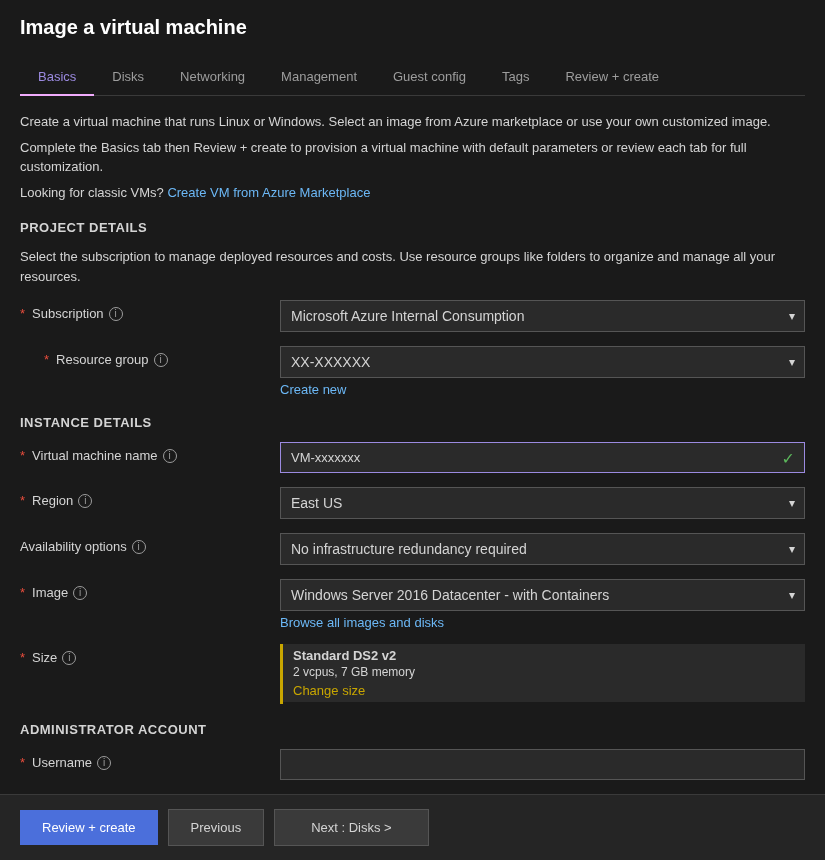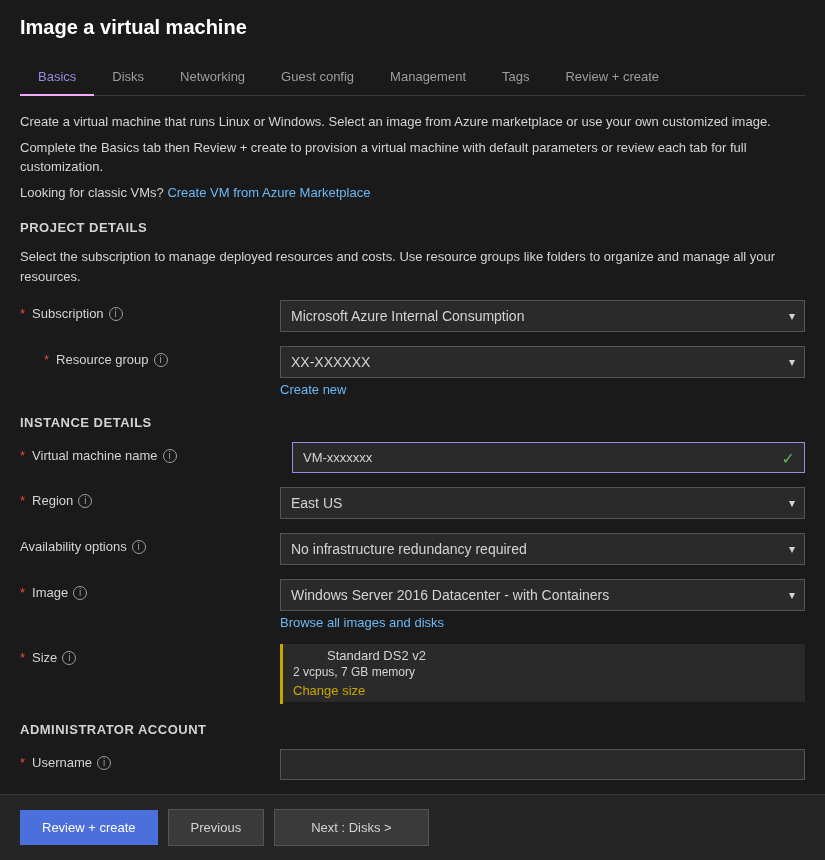--- a/index.html
+++ b/index.html
@@ -129,45 +129,43 @@
       color: #d4d4d4;
       padding: 7px 10px;
       font-size: 13px;
       outline: none;
     }
     .text-input.has-value {
       border-color: #9b8ae0;
     }
     .input-with-check {
       position: relative;
-      margin-left: 12px;
     }
     .input-with-check input {
       padding-right: 30px;
     }
     .check-icon {
       position: absolute;
       right: 10px;
       top: 50%;
       transform: translateY(-50%);
       color: #5cb85c;
       font-size: 16px;
     }
     .create-new-link {
       color: #6cb8f6;
       cursor: pointer;
       font-size: 13px;
       margin-top: 4px;
       display: inline-block;
     }
     .size-name {
-      font-weight: 400;
-      color: #d4d4d4;
-      font-size: 13px;
-      margin-left: 34px;
+      font-weight: 700;
+      color: #d4d4d4;
+      font-size: 13px;
     }
     .size-details {
       color: #d4d4d4;
       font-size: 12px;
       margin-top: 2px;
     }
     .size-link {
       color: #c8a600;
       cursor: pointer;
       font-size: 13px;
@@ -239,22 +237,22 @@
 
 <div class="page-container">
   <div class="main-content">
 
     <h1 class="page-title">Image a virtual machine</h1>
 
     <div class="tabs-container">
       <div class="tab active">Basics</div>
       <div class="tab">Disks</div>
       <div class="tab">Networking</div>
+      <div class="tab">Management</div>
       <div class="tab">Guest config</div>
-      <div class="tab">Management</div>
       <div class="tab">Tags</div>
       <div class="tab">Review + create</div>
     </div>
 
     <p class="description-text">Create a virtual machine that runs Linux or Windows. Select an image from Azure marketplace or use your own customized image.</p>
     <p class="description-text">Complete the Basics tab then Review + create to provision a virtual machine with default parameters or review each tab for full customization.</p>
     <p class="description-text">
       <span>Looking for classic VMs?</span>
       <a class="link">Create VM from Azure Marketplace</a>
     </p>

